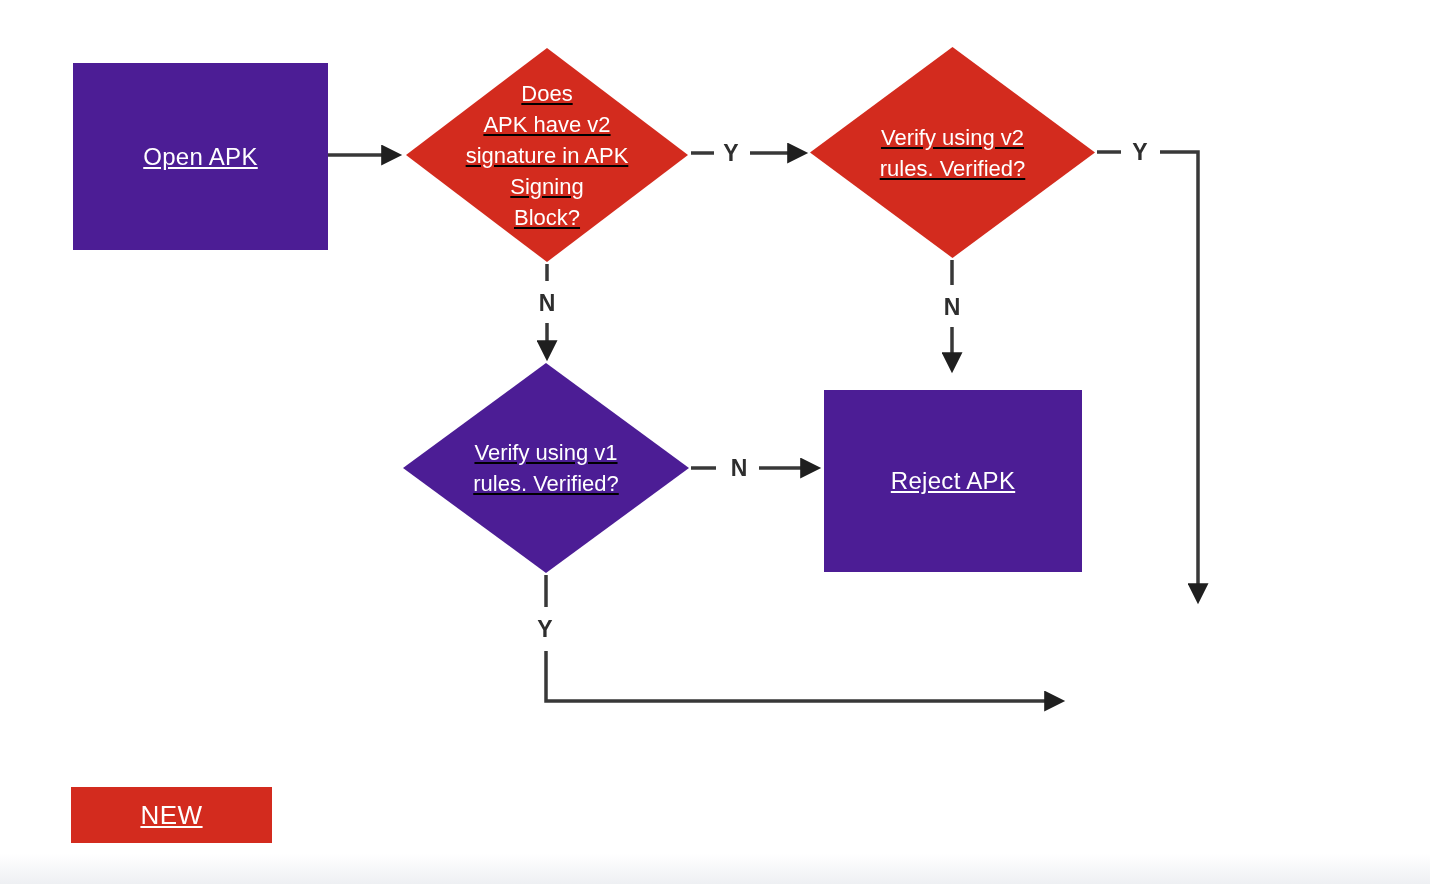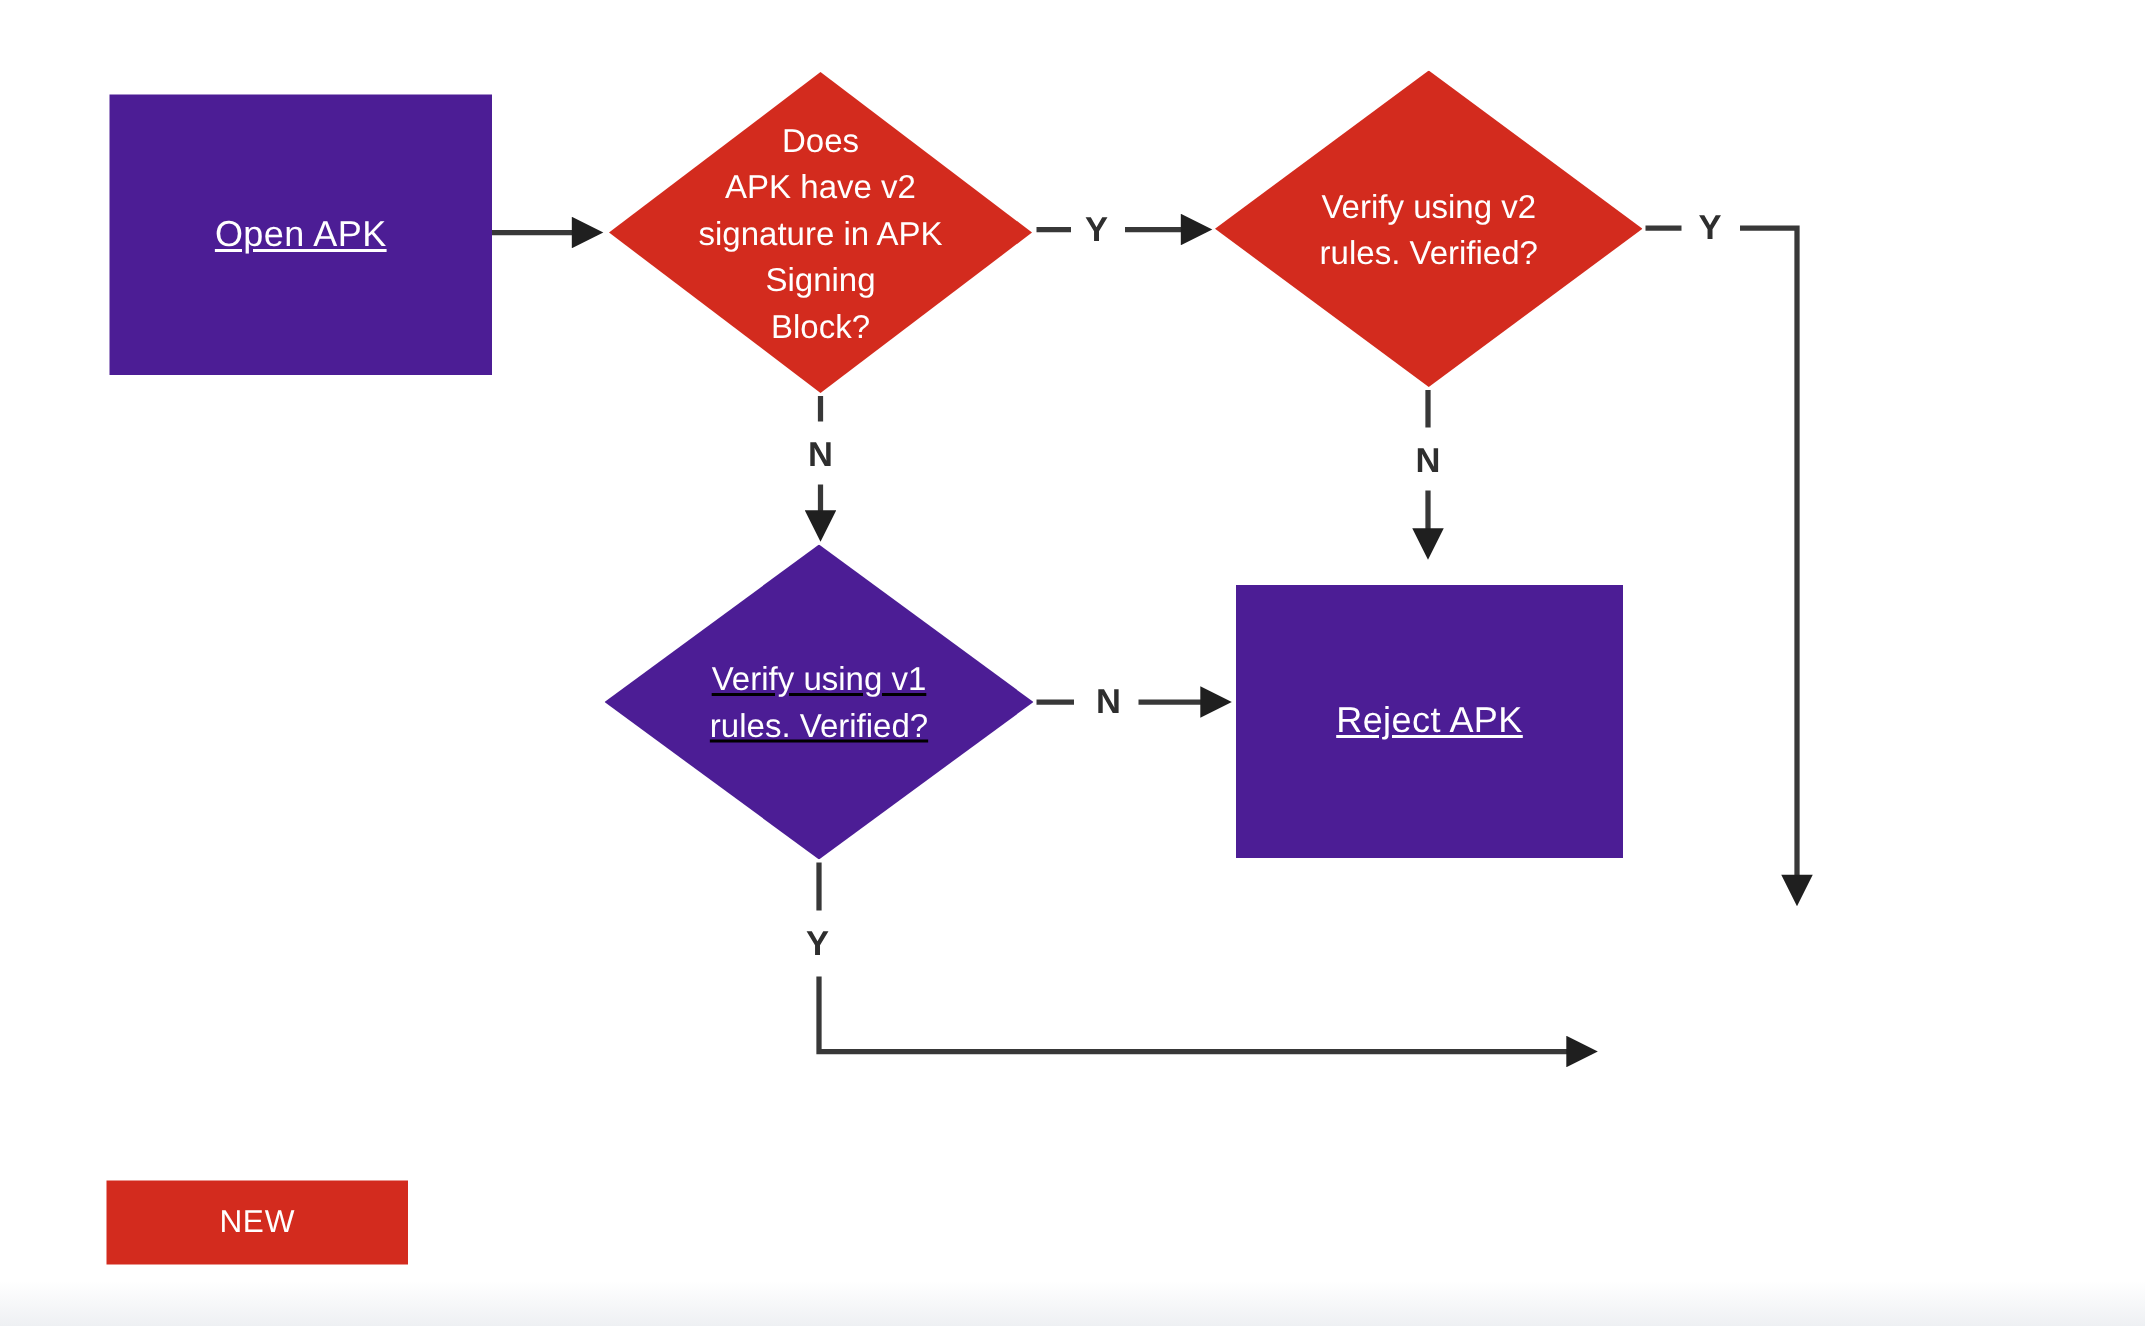--- a/index.html
+++ b/index.html
@@ -8,35 +8,35 @@
     width: 1430px;
     height: 884px;
     background: #ffffff;
     overflow: hidden;
     font-family: "Liberation Sans", sans-serif;
   }
   #wires { position:absolute; left:0; top:0; width:1430px; height:884px; z-index:1; }
   .node { position:absolute; z-index:2; display:flex; align-items:center; justify-content:center; text-align:center; }
   .rect-node { color:#ffffff; font-size:24px; letter-spacing:0.3px; }
   .blue { background:#4c1d95;text-decoration:underline; }
-  .red  { background:#d32b1e; }
+  .red  { background:#d32b1e;text-decoration:underline; }
   .diamond { clip-path: polygon(50% 0, 100% 50%, 50% 100%, 0 50%); }
   .diamond-text {
     color:#ffffff; font-size:22px; line-height:31px;
     white-space: pre-line; text-align:center;
   }
   .edge-label {
     position:absolute; z-index:3;
     transform: translate(-50%,-50%);
     font-size:23px; font-weight:bold; color:#2e2e2e;
   }
   .legend-box {
     position:absolute; z-index:2;
     display:flex; align-items:center; justify-content:center;
-    color:#ffffff; font-size:21px; letter-spacing:0.5px;
+    color:#ffffff; font-size:26px; letter-spacing:0.5px;
   }
   #footer-strip {
     position:absolute; left:0; bottom:0; width:100%; height:30px; z-index:0;
     background: linear-gradient(#ffffff, #eef0f3);
   }
 </style>
 </head>
 <body>
 
 <div id="stage">

